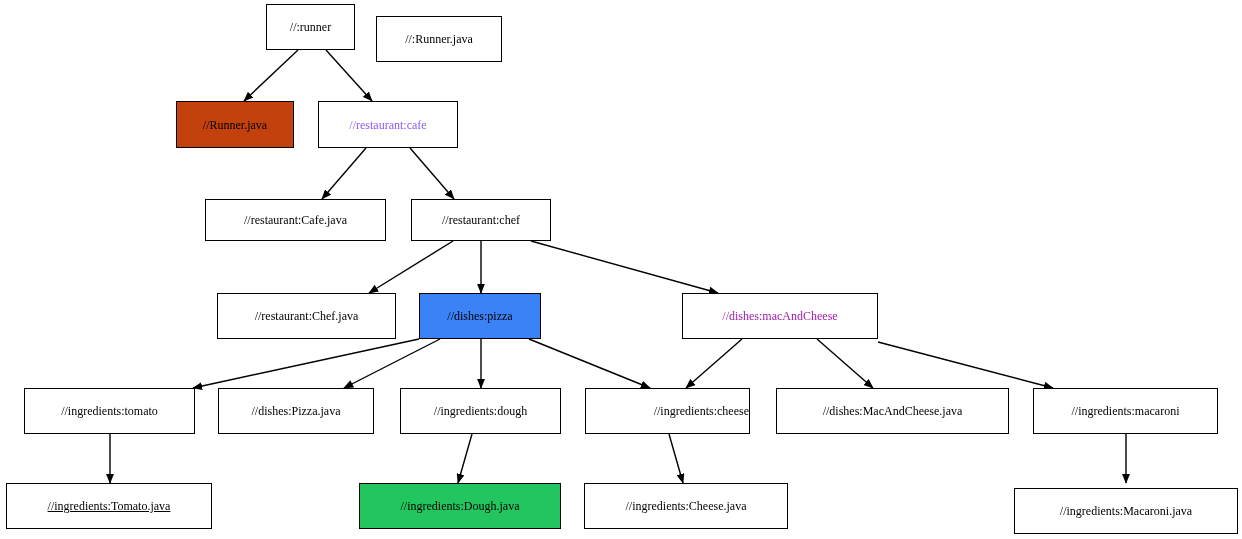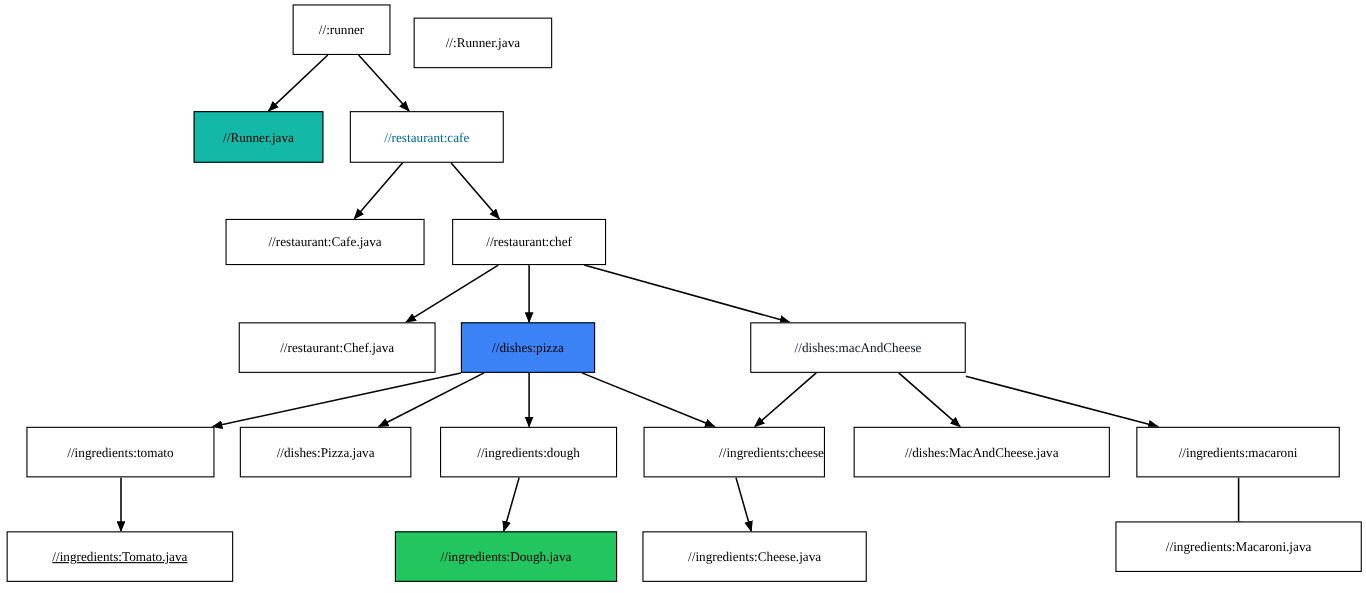--- a/index.html
+++ b/index.html
@@ -72,40 +72,40 @@
         <line x1="1126" y1="434" x2="1126" y2="483" stroke="#000000" stroke-width="1.4" marker-end="url(#arrowhead)"></line>
       </g>
   </svg>
   <div id="nodes-group">
       <div class="graph-node" style="left: 266px; top: 4px; width: 89px; height: 46px; border-color: rgb(0, 0, 0); background: rgb(255, 255, 255);">
         <span class="graph-node-label" style="color: rgb(0, 0, 0);">//:runner</span>
       </div>
       <div class="graph-node" style="left: 376px; top: 16px; width: 126px; height: 46px; border-color: rgb(0, 0, 0); background: rgb(255, 255, 255);">
         <span class="graph-node-label" style="color: rgb(0, 0, 0);">//:Runner.java</span>
       </div>
-      <div class="graph-node" style="left: 176px; top: 101px; width: 118px; height: 47px; border-color: rgb(0, 0, 0); background: #14b8a6;">
+      <div class="graph-node" style="left: 176px; top: 101px; width: 118px; height: 47px; border-color: rgb(0, 0, 0); background: #c2410c;">
         <span class="graph-node-label" style="color: rgb(0, 0, 0);">//Runner.java</span>
       </div>
       <div class="graph-node" style="left: 318px; top: 101px; width: 140px; height: 47px; border-color: rgb(0, 0, 0); background: rgb(255, 255, 255);">
-        <span class="graph-node-label" style="color: #0369a1;">//restaurant:cafe</span>
+        <span class="graph-node-label" style="color: #8b5cf6;">//restaurant:cafe</span>
       </div>
       <div class="graph-node" style="left: 205px; top: 199px; width: 181px; height: 42px; border-color: rgb(0, 0, 0); background: rgb(255, 255, 255);">
         <span class="graph-node-label" style="color: rgb(0, 0, 0);">//restaurant:Cafe.java</span>
       </div>
       <div class="graph-node" style="left: 411px; top: 199px; width: 140px; height: 42px; border-color: rgb(0, 0, 0); background: rgb(255, 255, 255);">
         <span class="graph-node-label" style="color: rgb(0, 0, 0);">//restaurant:chef</span>
       </div>
       <div class="graph-node" style="left: 217px; top: 293px; width: 179px; height: 46px; border-color: rgb(0, 0, 0); background: rgb(255, 255, 255);">
         <span class="graph-node-label" style="color: rgb(0, 0, 0);">//restaurant:Chef.java</span>
       </div>
       <div class="graph-node" style="left: 419px; top: 293px; width: 122px; height: 46px; border-color: rgb(0, 0, 0); background: #3b82f6;">
         <span class="graph-node-label" style="color: rgb(0, 0, 0);">//dishes:pizza</span>
       </div>
       <div class="graph-node" style="left: 682px; top: 293px; width: 196px; height: 46px; border-color: rgb(0, 0, 0); background: rgb(255, 255, 255);">
-        <span class="graph-node-label" style="color: #0f172a;">//dishes:macAndCheese</span>
+        <span class="graph-node-label" style="color: #a21caf;">//dishes:macAndCheese</span>
       </div>
       <div class="graph-node" style="left: 24px; top: 388px; width: 171px; height: 46px; border-color: rgb(0, 0, 0); background: rgb(255, 255, 255);">
         <span class="graph-node-label" style="color: rgb(0, 0, 0);">//ingredients:tomato</span>
       </div>
       <div class="graph-node" style="left: 218px; top: 388px; width: 156px; height: 46px; border-color: rgb(0, 0, 0); background: rgb(255, 255, 255);">
         <span class="graph-node-label" style="color: rgb(0, 0, 0);">//dishes:Pizza.java</span>
       </div>
       <div class="graph-node" style="left: 400px; top: 388px; width: 161px; height: 46px; border-color: rgb(0, 0, 0); background: rgb(255, 255, 255);">
         <span class="graph-node-label" style="color: rgb(0, 0, 0);">//ingredients:dough</span>
       </div>
@@ -120,17 +120,17 @@
       </div>
       <div class="graph-node" style="left: 6px; top: 483px; width: 206px; height: 46px; border-color: rgb(0, 0, 0); background: rgb(255, 255, 255);">
         <span class="graph-node-label" style="color: rgb(0, 0, 0); text-decoration: underline;">//ingredients:Tomato.java</span>
       </div>
       <div class="graph-node" style="left: 359px; top: 483px; width: 202px; height: 46px; border-color: rgb(0, 0, 0); background: #22c55e;">
         <span class="graph-node-label" style="color: rgb(0, 0, 0);">//ingredients:Dough.java</span>
       </div>
       <div class="graph-node" style="left: 584px; top: 483px; width: 204px; height: 46px; border-color: rgb(0, 0, 0); background: rgb(255, 255, 255);">
         <span class="graph-node-label" style="color: rgb(0, 0, 0);">//ingredients:Cheese.java</span>
       </div>
-      <div class="graph-node" style="left: 1014px; top: 474px; width: 224px; height: 46px; border-color: rgb(0, 0, 0); background: rgb(255, 255, 255);">
+      <div class="graph-node" style="left: 1014px; top: 488px; width: 224px; height: 46px; border-color: rgb(0, 0, 0); background: rgb(255, 255, 255);">
         <span class="graph-node-label" style="color: rgb(0, 0, 0);">//ingredients:Macaroni.java</span>
       </div>
     </div>
 </div>
 
 </body></html>

